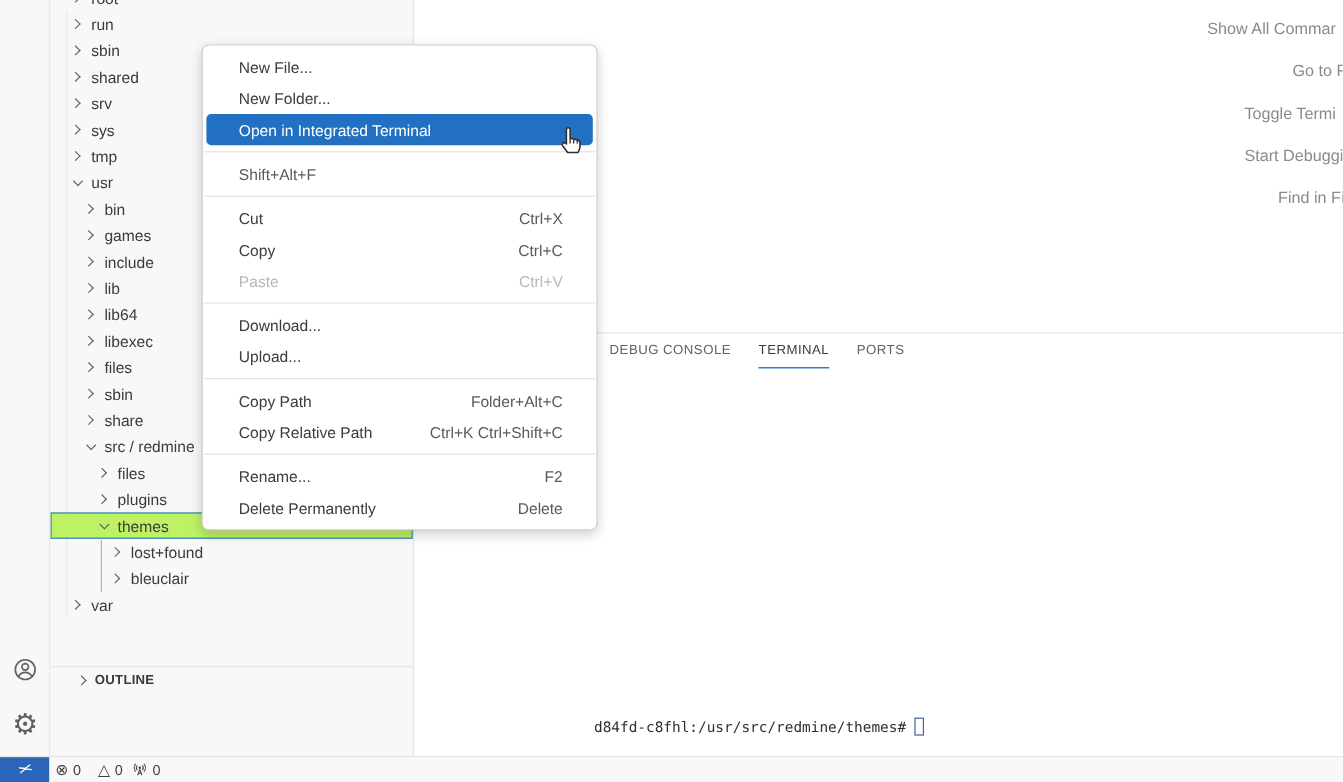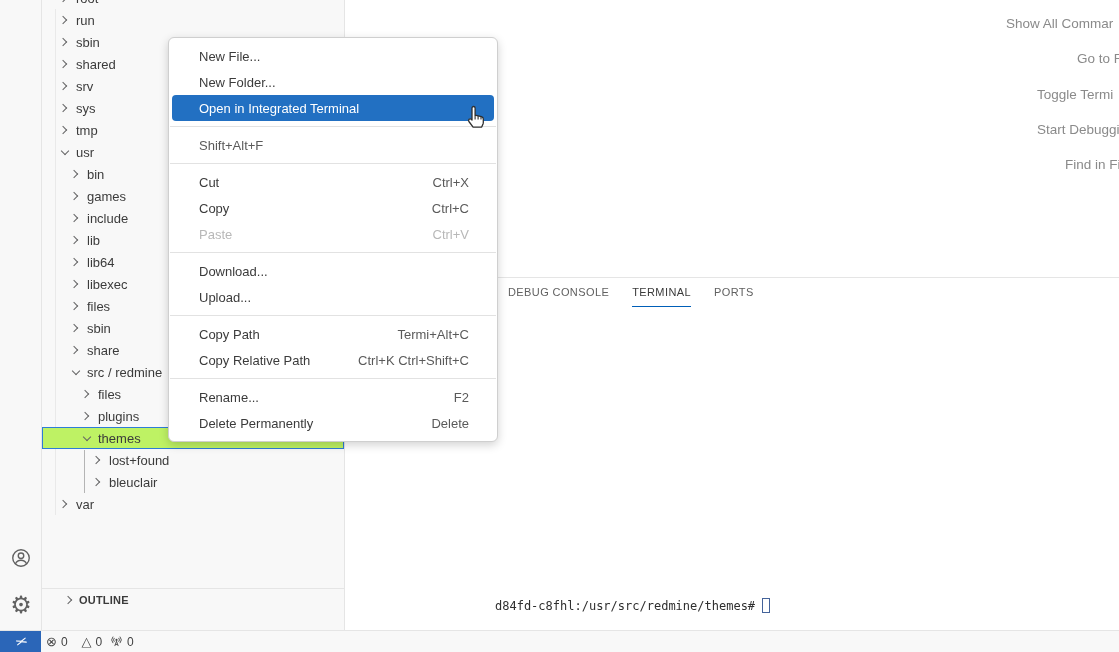--- a/index.html
+++ b/index.html
@@ -190,21 +190,21 @@
         </div>
         <div class="tree-row" style="padding-left: 49px;">
           <span class="chev right"></span>
           <span>bleuclair</span>
         </div>
         <div class="tree-row" style="padding-left: 16px;">
           <span class="chev right"></span>
           <span>var</span>
         </div>
       </div>
-    <div class="section-header" style="top:588px;">
+    <div class="section-header" style="top:555px;">
       <span class="chev right"></span>
       <span>OUTLINE</span>
     </div>
     <div class="section-header" style="top:630px; height:20px;">
       <span class="chev right"></span>
       <span>TIMELINE</span>
     </div>
   </div>
 
   <div class="editor-area" id="editor-watermark">
@@ -281,21 +281,21 @@
       <div class="menu-sep"></div>
       <div class="menu-item">
         <span class="mi-label">Download...</span>
       </div>
       <div class="menu-item">
         <span class="mi-label">Upload...</span>
       </div>
       <div class="menu-sep"></div>
       <div class="menu-item">
         <span class="mi-label">Copy Path</span>
-        <span class="mi-shortcut">Termi+Alt+C</span>
+        <span class="mi-shortcut">Folder+Alt+C</span>
       </div>
       <div class="menu-item">
         <span class="mi-label">Copy Relative Path</span>
         <span class="mi-shortcut">Ctrl+K Ctrl+Shift+C</span>
       </div>
       <div class="menu-sep"></div>
       <div class="menu-item">
         <span class="mi-label">Rename...</span>
         <span class="mi-shortcut">F2</span>
       </div>

